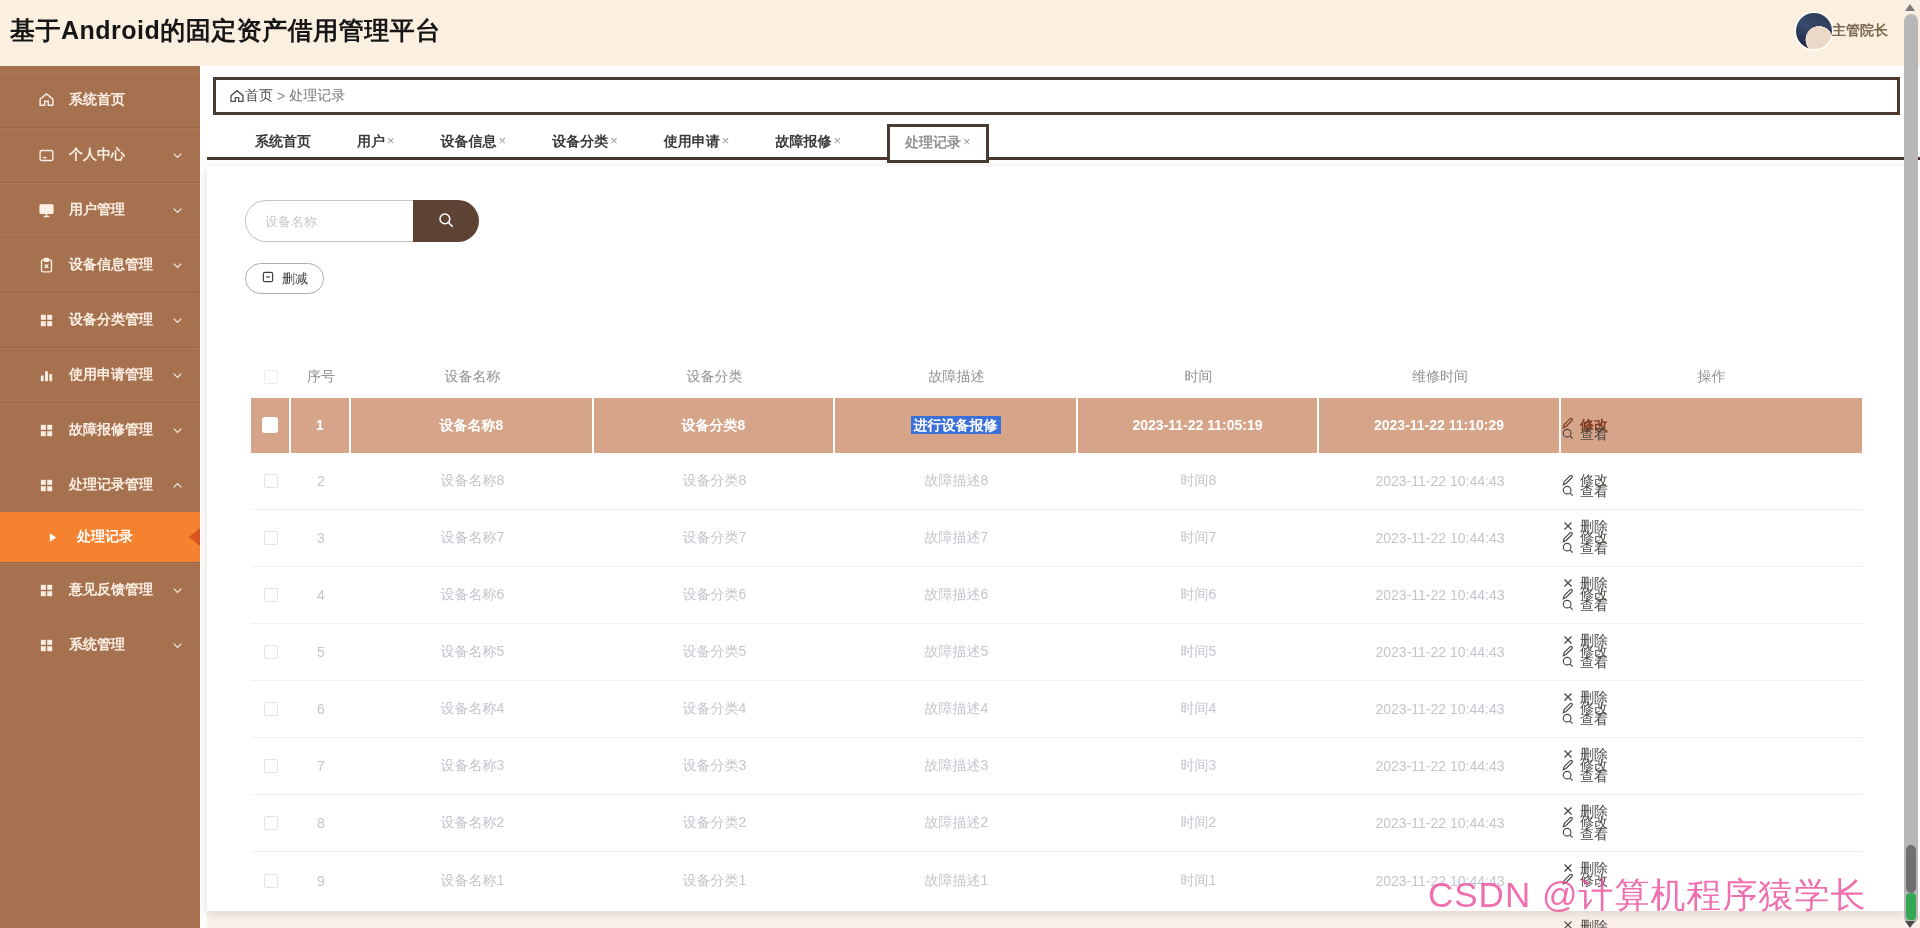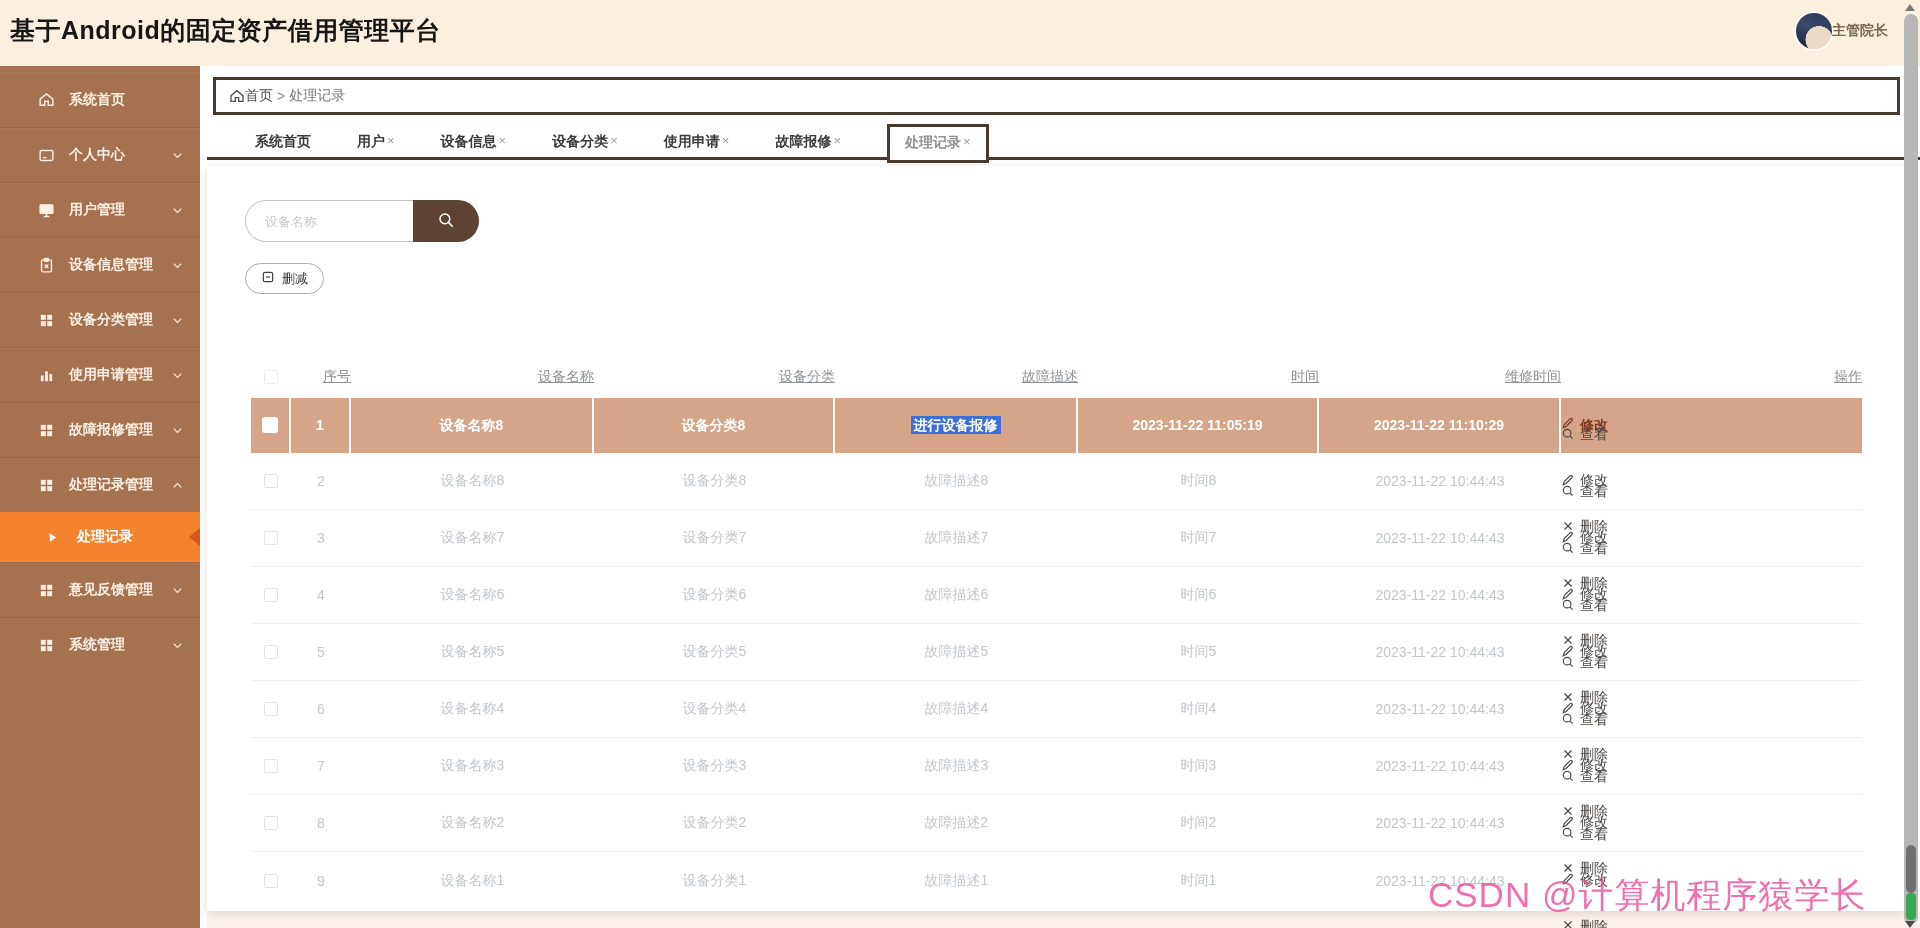--- a/index.html
+++ b/index.html
@@ -77,21 +77,21 @@
     display:flex;align-items:center;justify-content:center;cursor:pointer;}
   .search-btn svg{width:18px;height:18px;}
   .btn-delete{position:absolute;left:38px;top:97px;height:31px;padding:0 15px;border:1px solid #ADADAD;
     border-radius:16px;background:#fff;display:flex;align-items:center;gap:7px;font-size:13px;color:#3E3E3E;cursor:pointer;}
   .btn-delete svg{width:14px;height:14px;}
 
   
   .tbl{position:absolute;left:44px;top:189px;width:1611px;}
   .trow{display:grid;align-items:center;}
   .thead{height:43px;color:var(--header-text);font-size:14px;}
-  .thead .th{text-align:right;text-decoration:underline;}
+  .thead .th{text-align:center;}
   .cell{text-align:center;font-size:14px;overflow:hidden;white-space:nowrap;}
   .row{height:57px;color:var(--muted-text);border-bottom:1px solid #F3EEEA;}
   .row:last-child{border-bottom:none;}
   .row.selected{height:55px;background:var(--row-highlight);color:#fff;font-weight:700;border-bottom:none;}
   .row.selected .cell{border-right:2px solid #fff;height:55px;line-height:55px;}
   .row.selected .cell:last-child{border-right:none;}
   .cb{width:14px;height:14px;border:1px solid #E3E3E3;border-radius:2px;background:#fff;margin:0 auto;cursor:pointer;}
   .row.selected .cb{width:16px;height:16px;border:none;border-radius:3px;background:#fff;margin-top:19px;}
   .sel-text{background:var(--selection-blue);color:#fff;padding:1px 3px;}
   .actions{display:flex;justify-content:center;gap:28px;flex-direction:column;}

